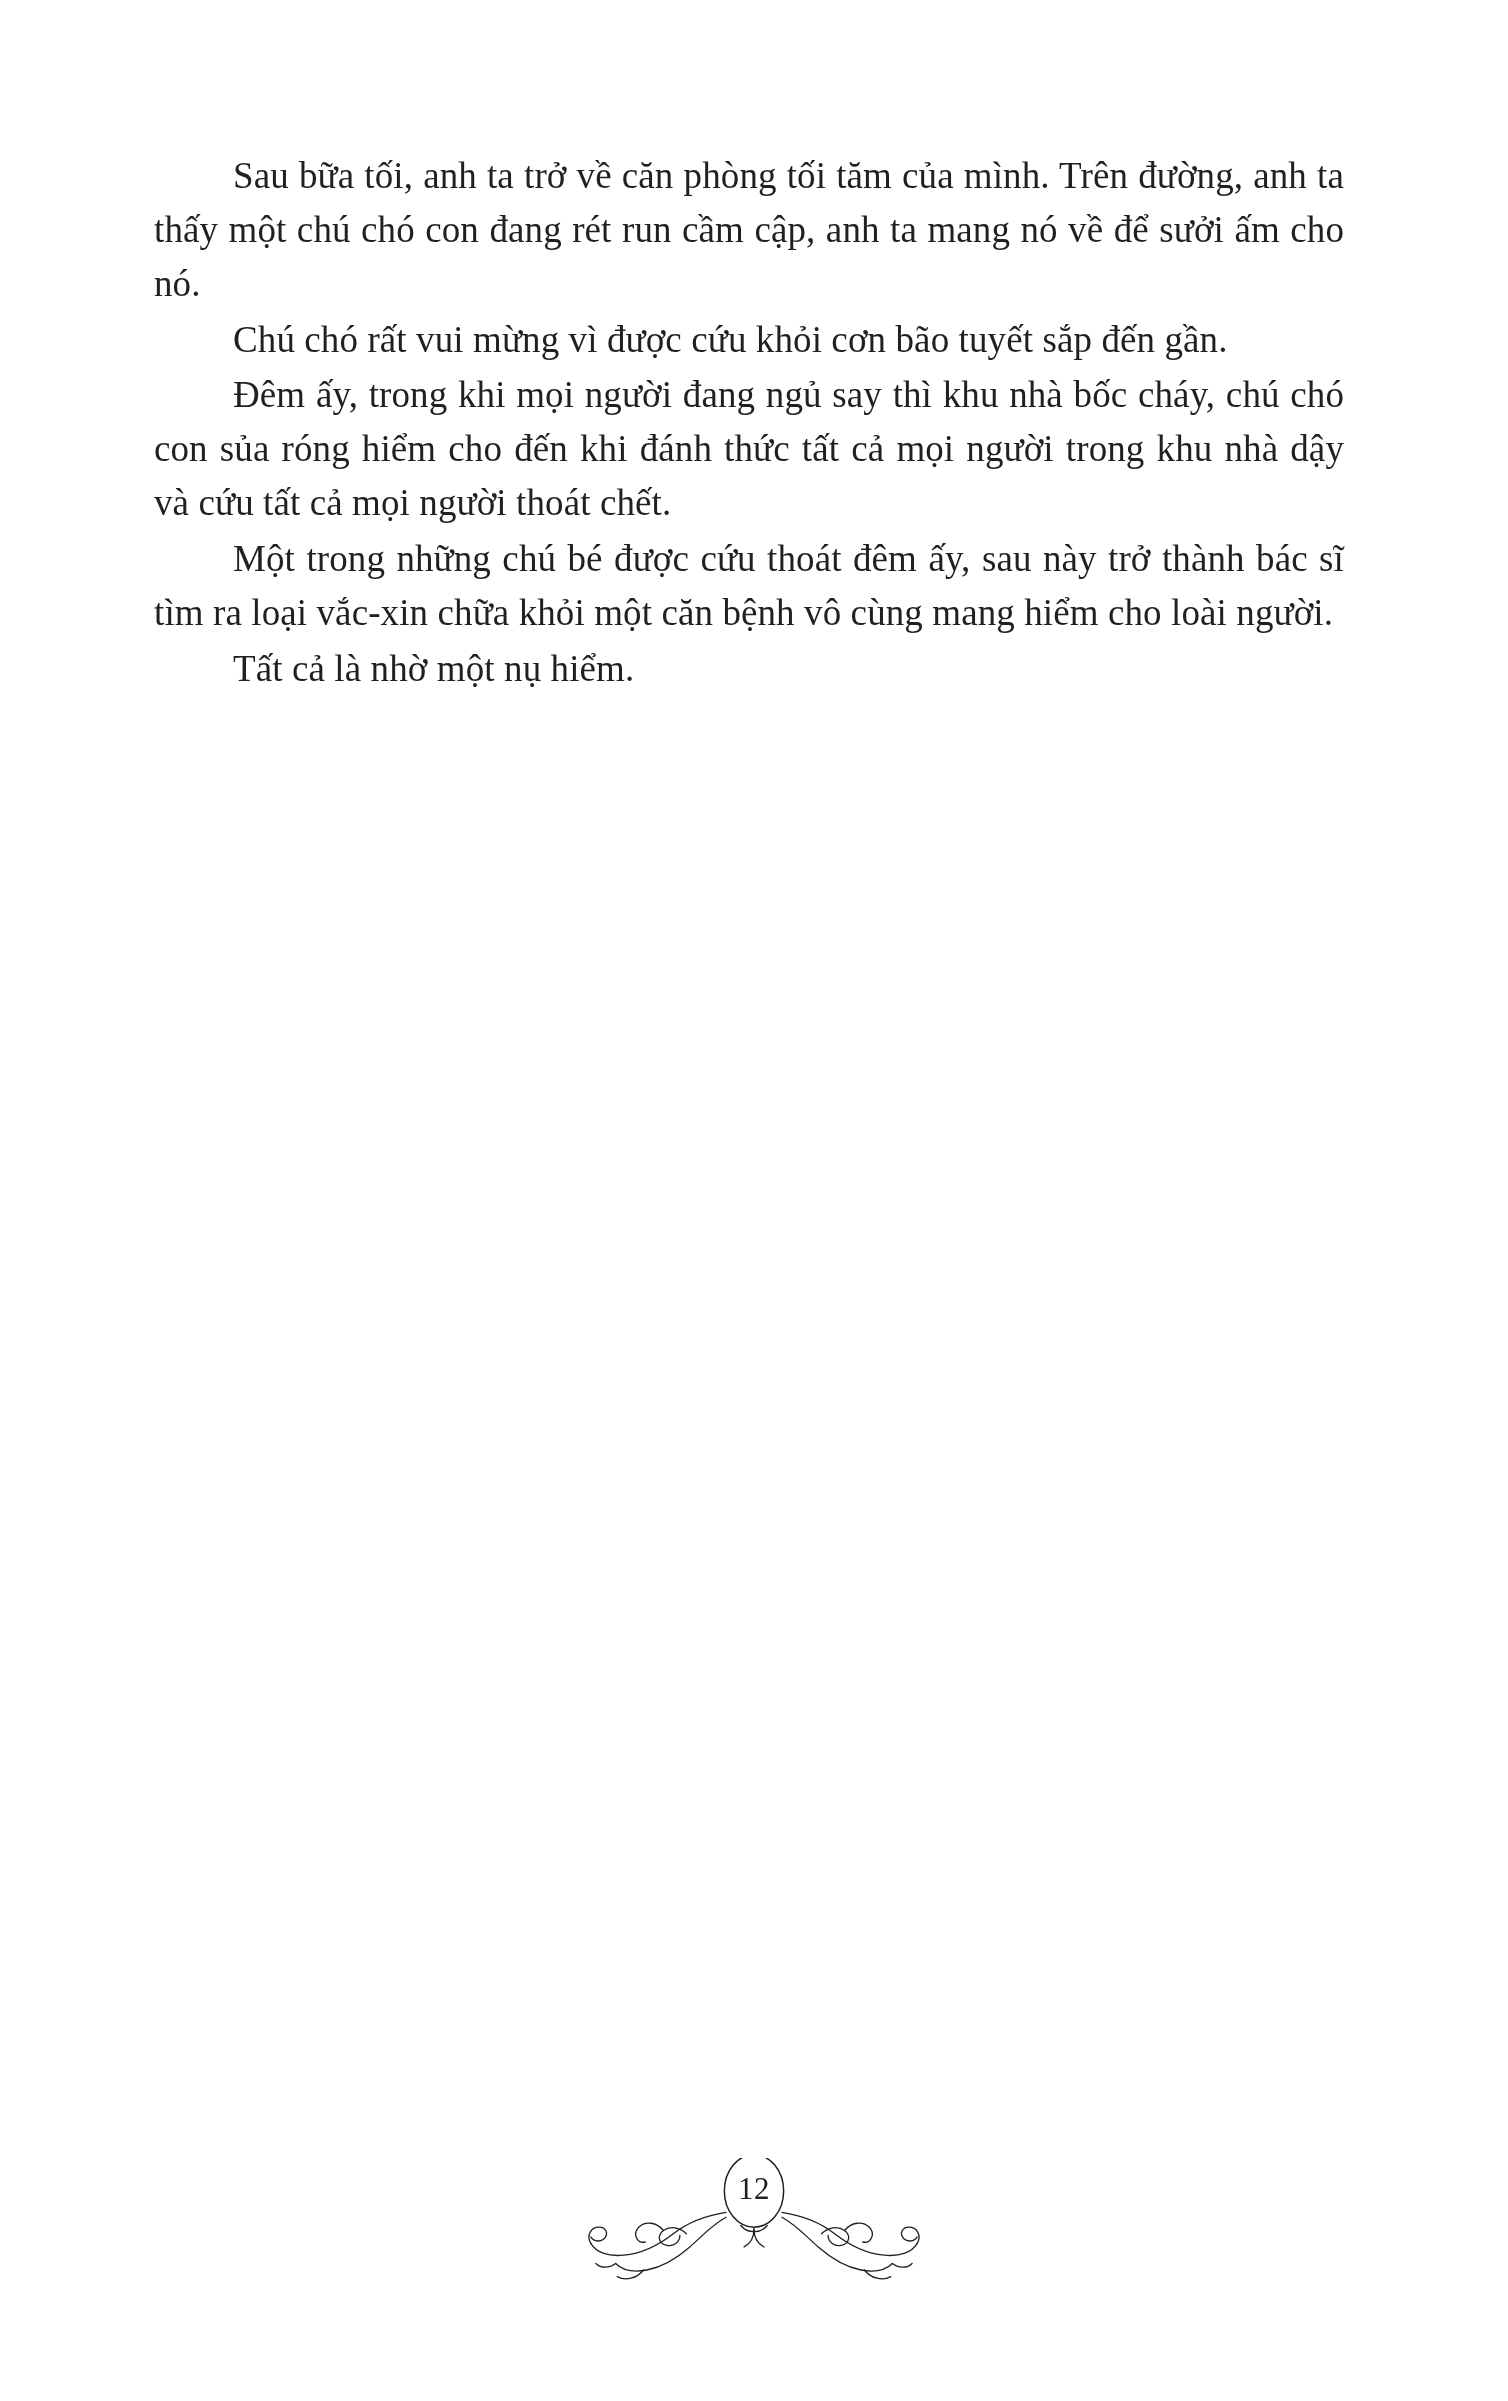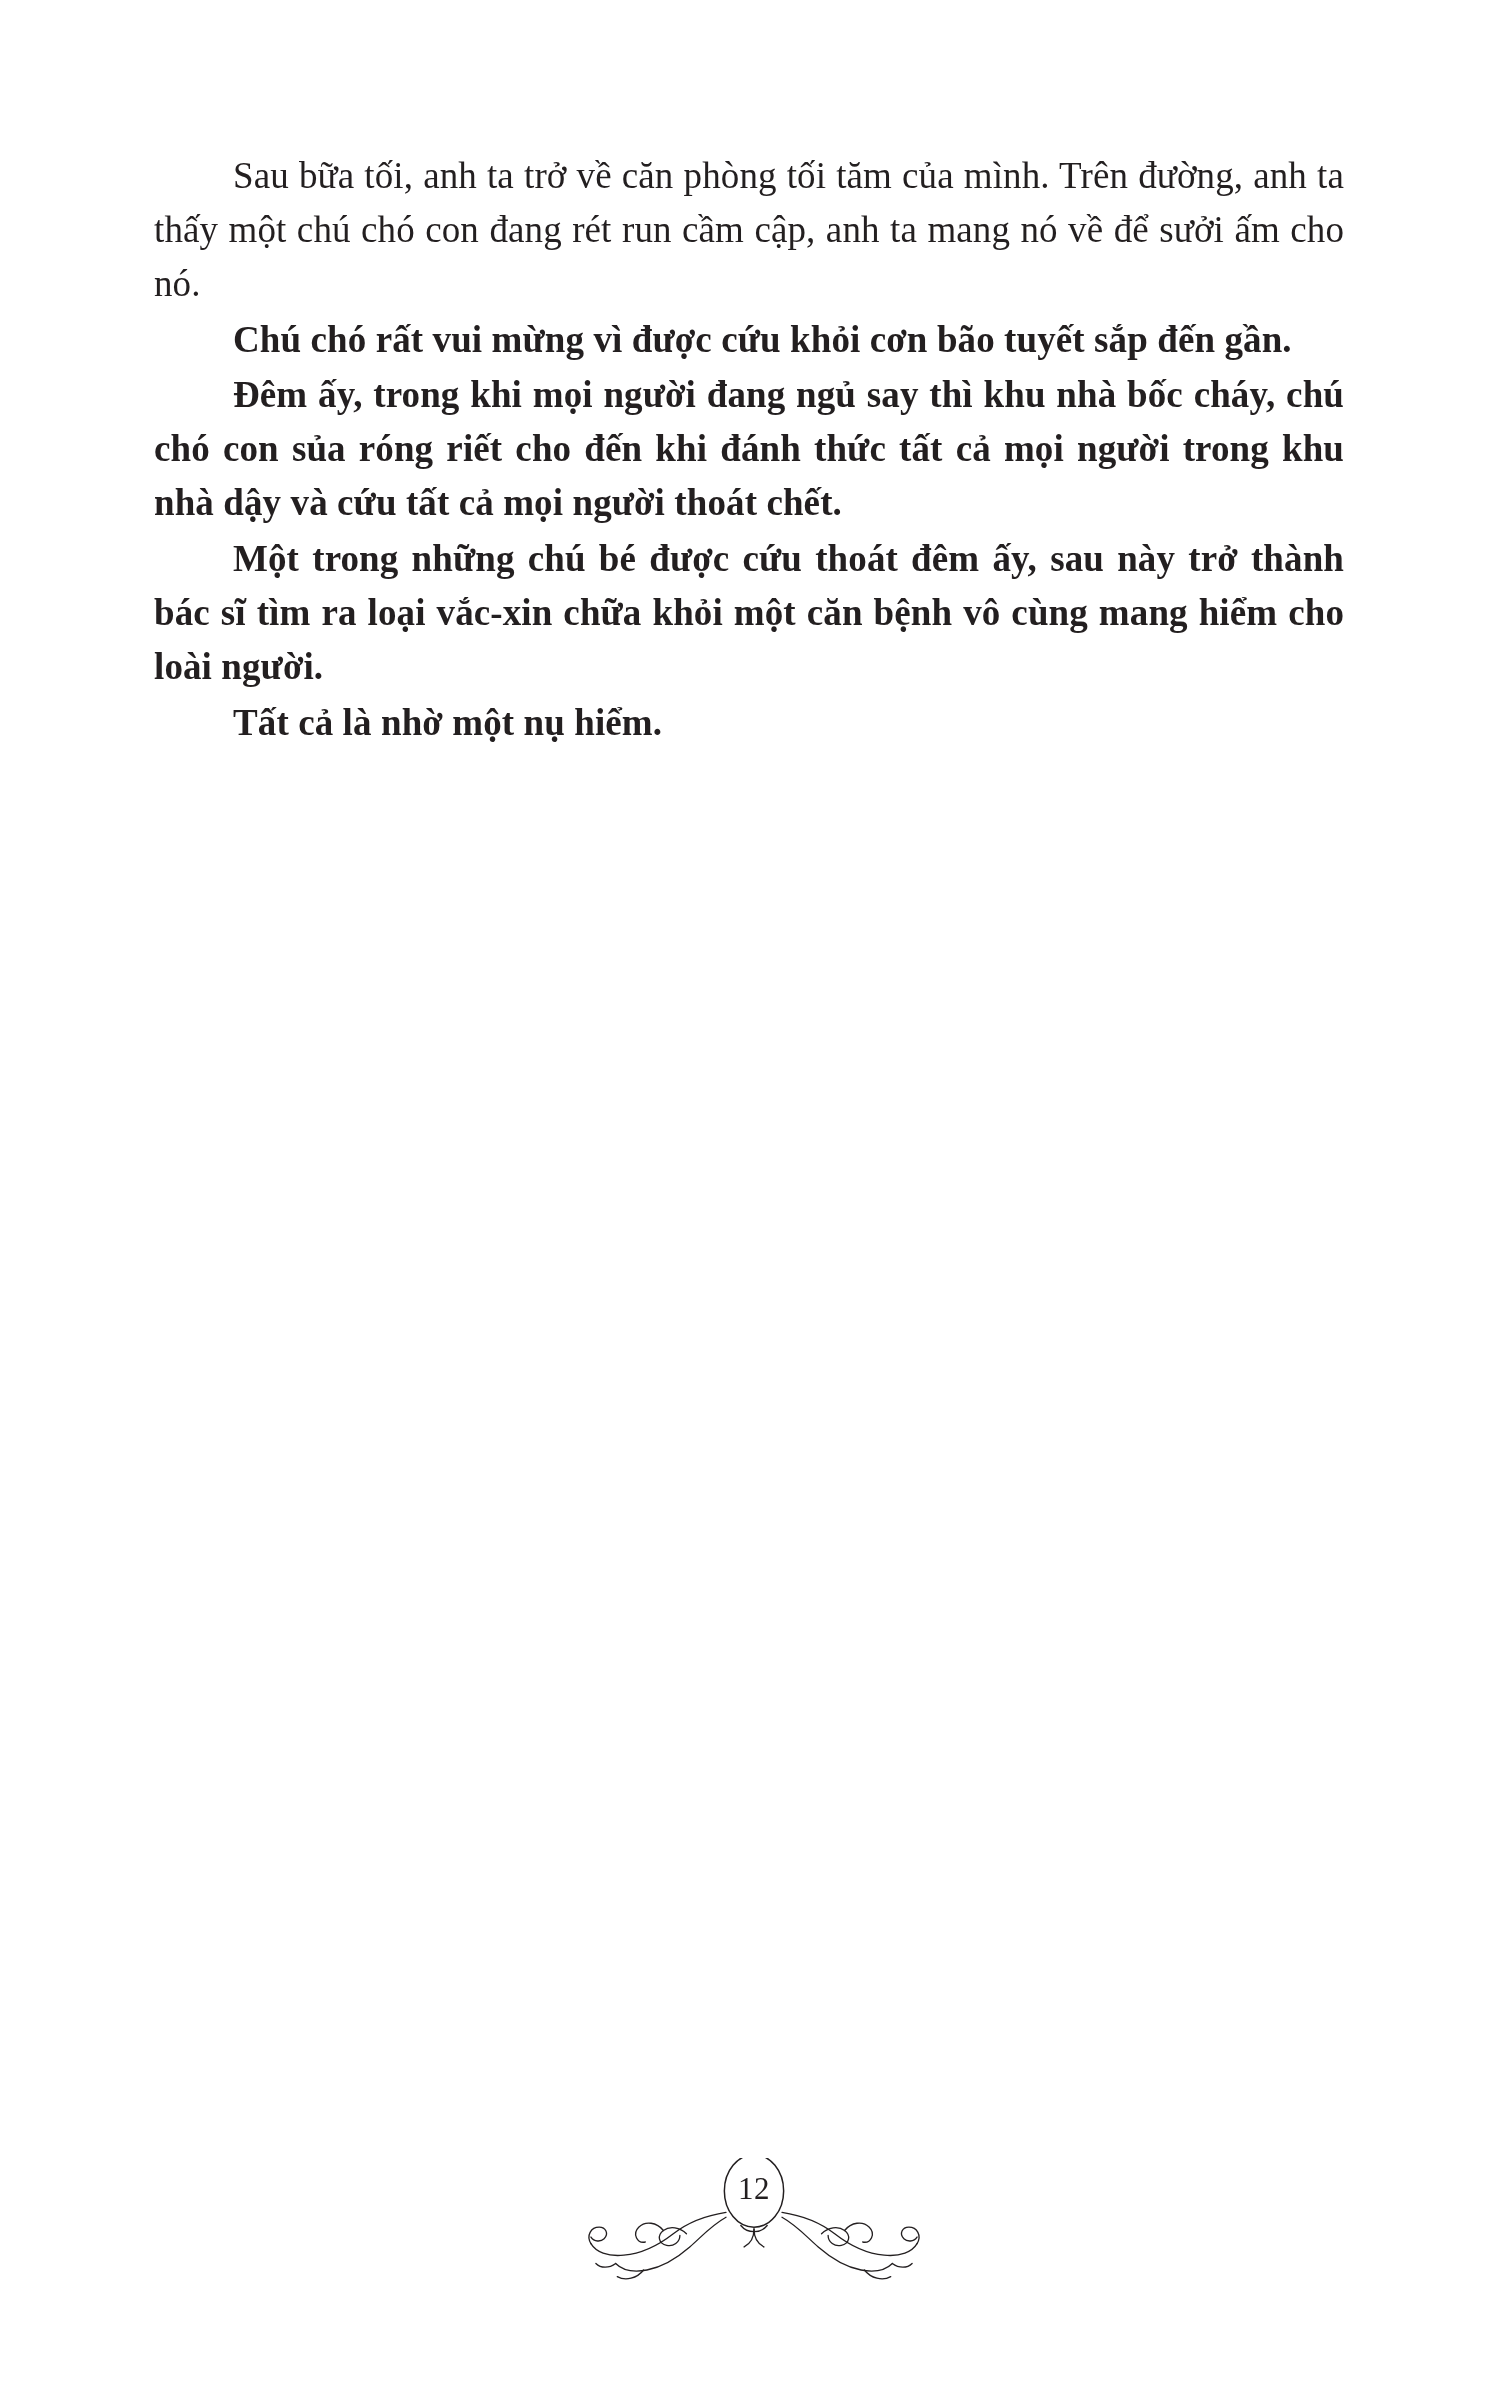--- a/index.html
+++ b/index.html
@@ -34,21 +34,20 @@
     text-indent: 79px;
     text-align: justify;
     font-size: 37px;
     line-height: 1.46;
     letter-spacing: 0.1px;
     color: #231f20;
     font-family: "Liberation Serif", serif;
   }
   .para + .para {
     margin-top: 1.7px;
-    font-weight: bold;
   }
   .footer {
     position: absolute;
     left: 0;
     bottom: 103px;
     width: 1508px;
     height: 157px;
   }
   .ornament-wrap {
     position: relative;
@@ -76,21 +75,21 @@
   }
 </style>
 </head>
 <body>
 
 <div class="page">
 
   <div class="text-block">
     <p class="para">Sau bữa tối, anh ta trở về căn phòng tối tăm của mình. Trên đường, anh ta thấy một chú chó con đang rét run cầm cập, anh ta mang nó về để sưởi ấm cho nó.</p>
     <p class="para">Chú chó rất vui mừng vì được cứu khỏi cơn bão tuyết sắp đến gần.</p>
-    <p class="para">Đêm ấy, trong khi mọi người đang ngủ say thì khu nhà bốc cháy, chú chó con sủa róng riết cho đến khi đánh thức tất cả mọi người trong khu nhà dậy và cứu tất cả mọi người thoát chết.</p>
+    <p class="para">Đêm ấy, trong khi mọi người đang ngủ say thì khu nhà bốc cháy, chú chó con sủa róng hiểm cho đến khi đánh thức tất cả mọi người trong khu nhà dậy và cứu tất cả mọi người thoát chết.</p>
     <p class="para">Một trong những chú bé được cứu thoát đêm ấy, sau này trở thành bác sĩ tìm ra loại vắc-xin chữa khỏi một căn bệnh vô cùng mang hiểm cho loài người.</p>
     <p class="para">Tất cả là nhờ một nụ hiểm.</p>
   </div>
 
   <div class="footer">
     <div class="ornament-wrap">
       <svg class="ornament-svg" width="380" height="140" viewBox="0 0 460 170" fill="none" stroke="#231f20" stroke-width="1.6" stroke-linecap="round">
 
         <ellipse cx="230" cy="40" rx="36" ry="44" fill="#ffffff" stroke="#231f20" stroke-width="1.8"></ellipse>
 

